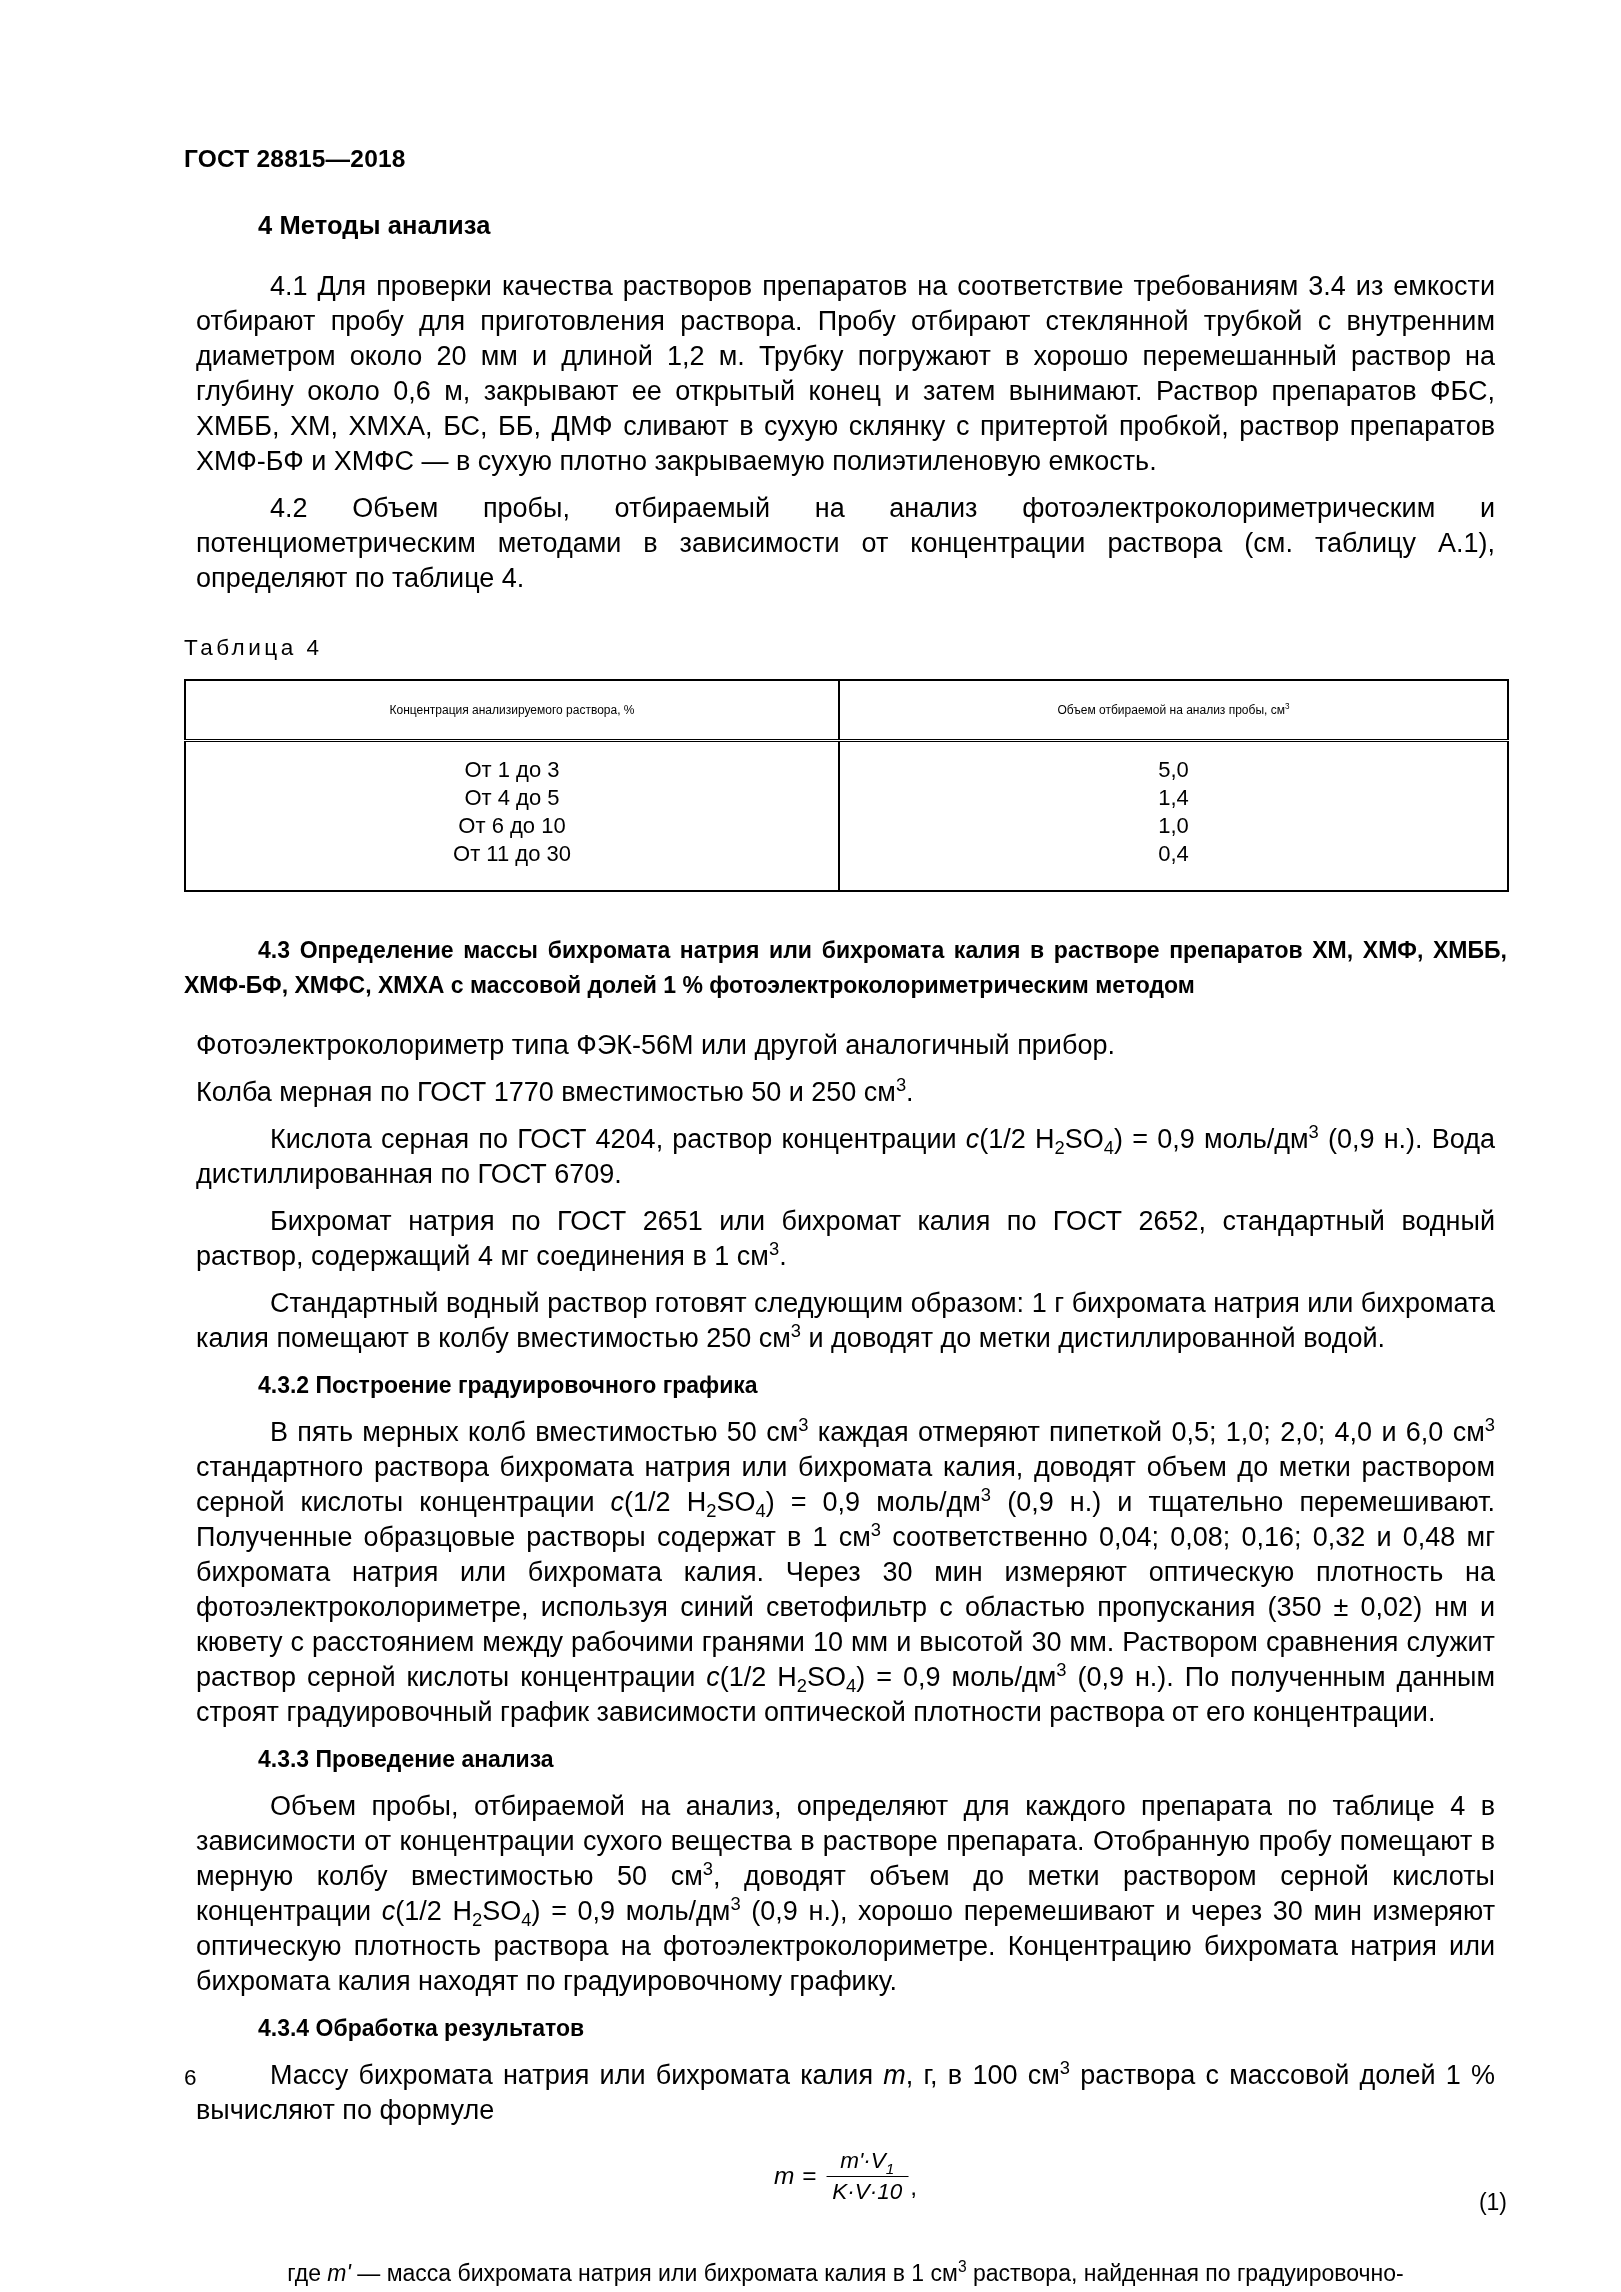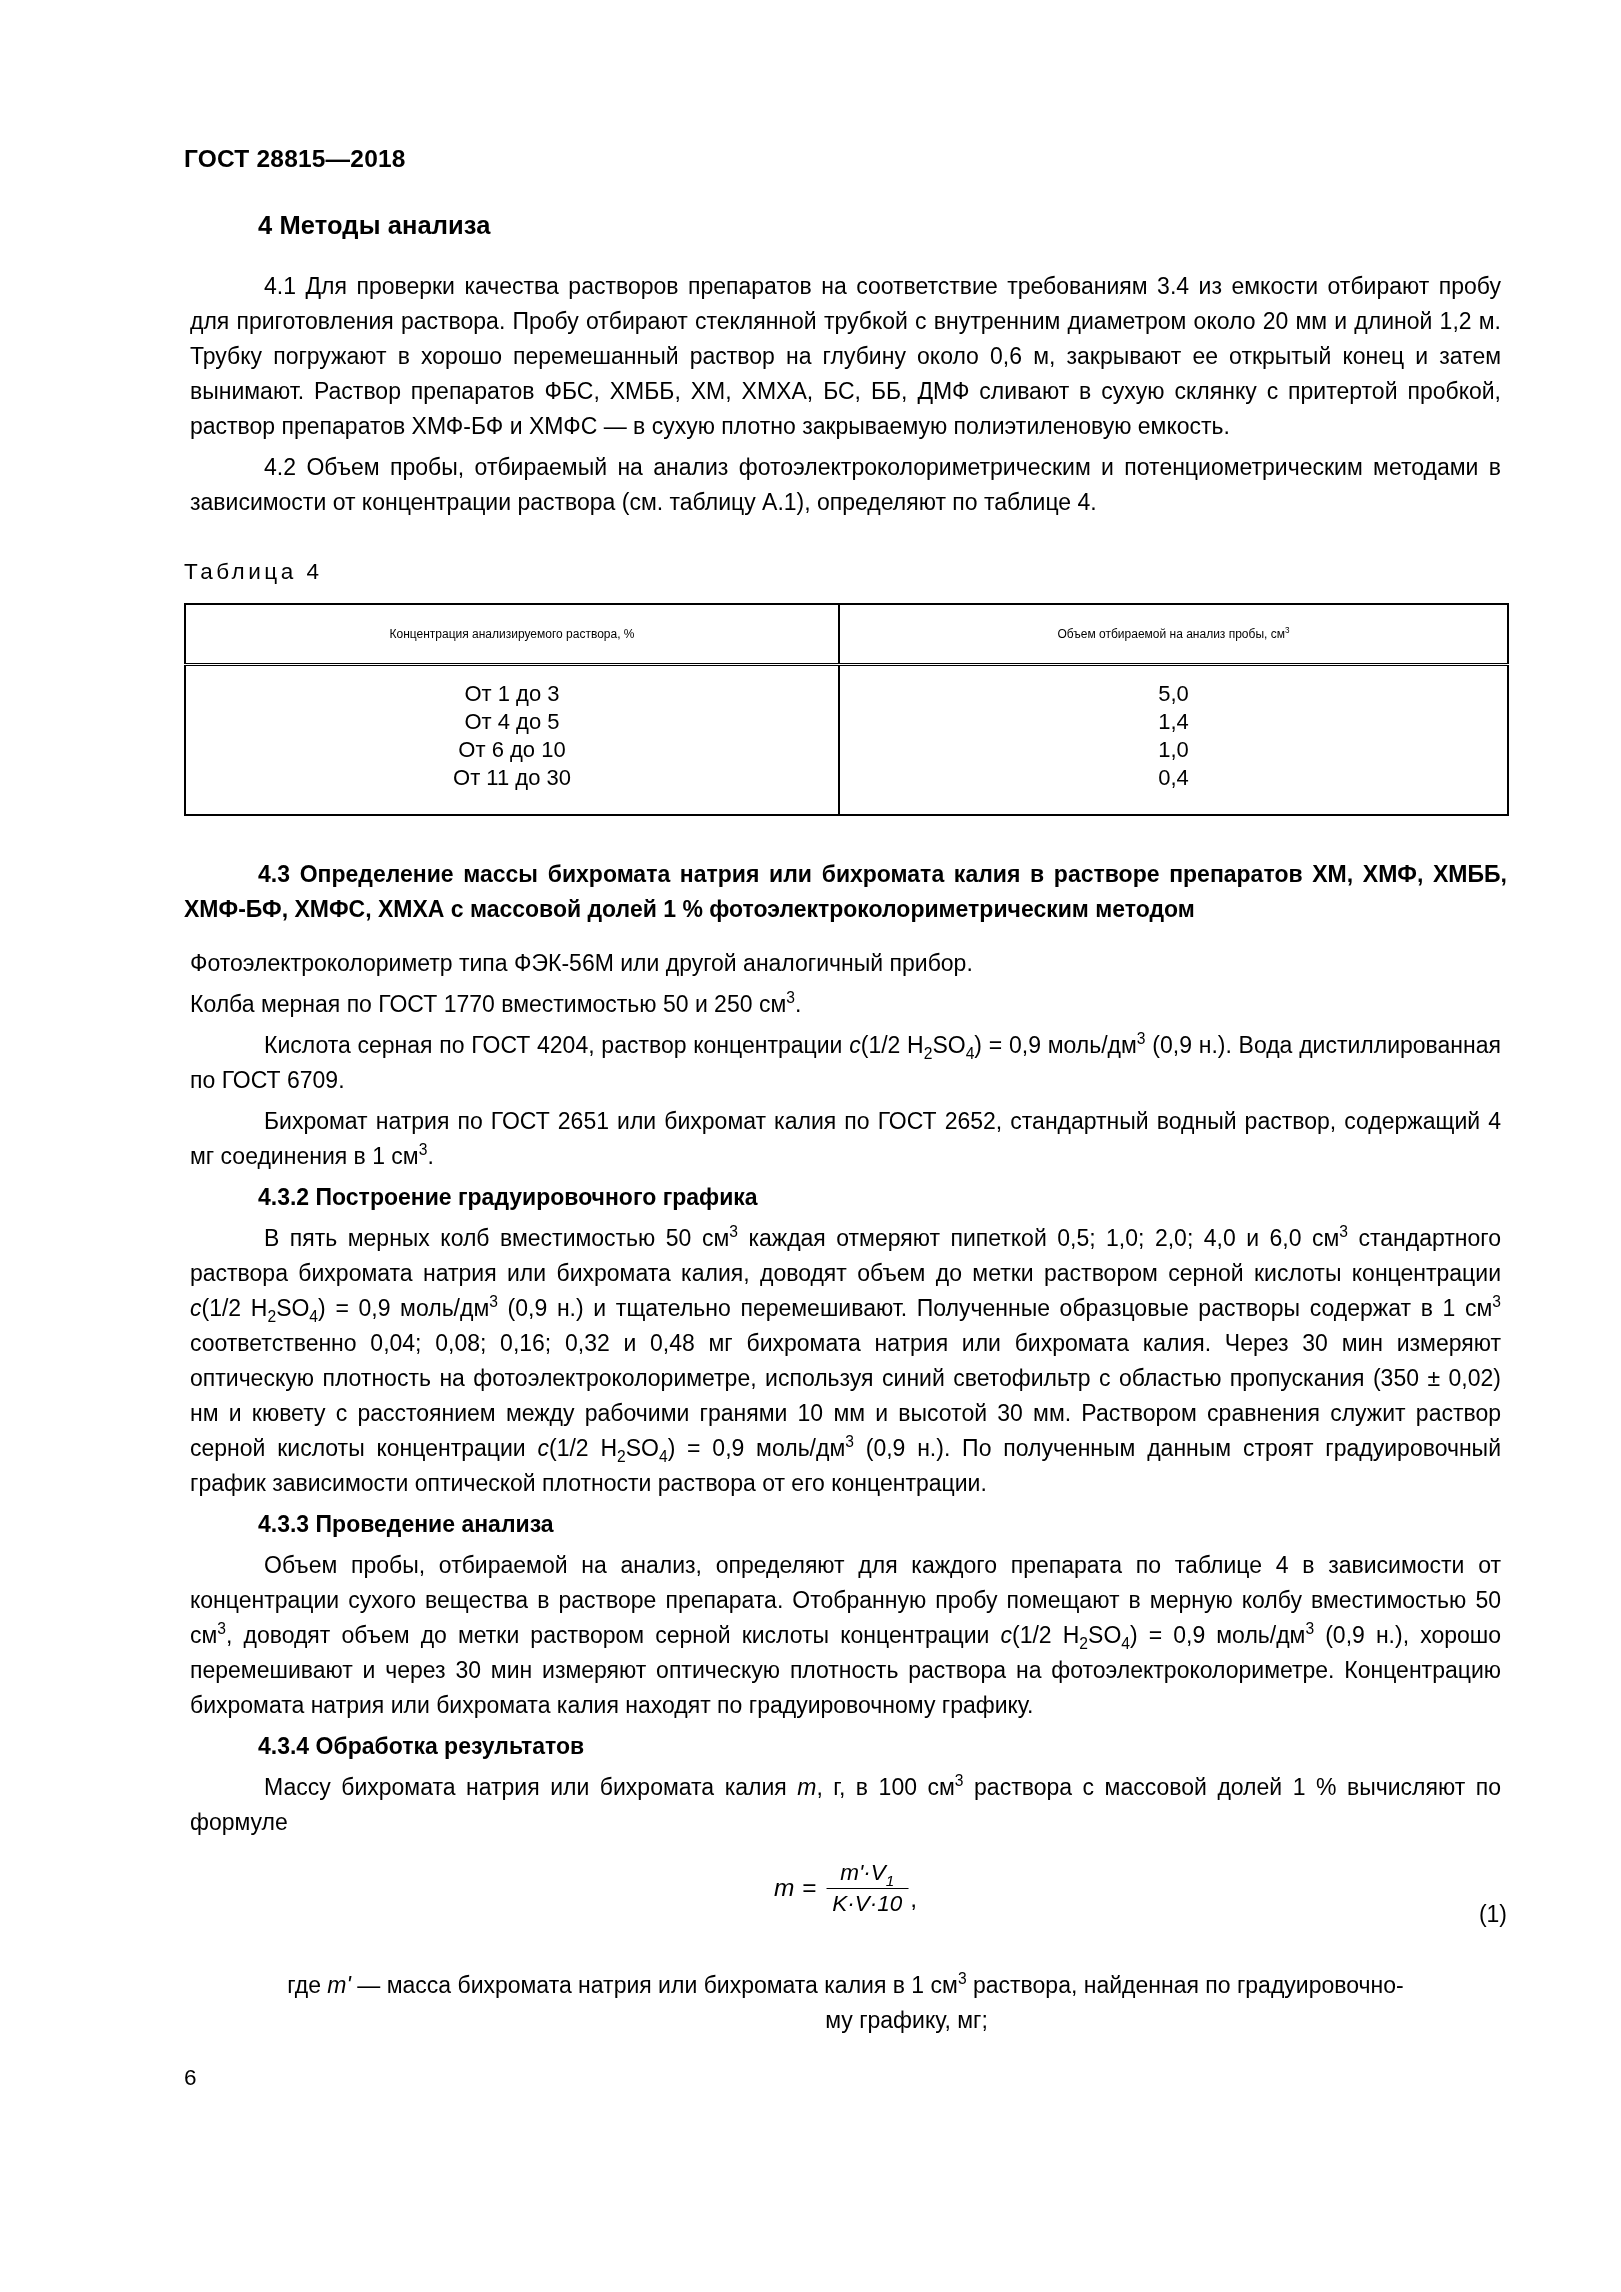--- a/index.html
+++ b/index.html
@@ -31,23 +31,23 @@
     width: 1323px;
   }
   h2.section-title {
     font-size: 25.5px;
     font-weight: bold;
     margin: 0 0 29px 0;
     padding-left: 74px;
     letter-spacing: 0.1px;
   }
   p.body-text {
-    font-size: 23px;
+    font-size: 27px;
     line-height: 35px;
-    margin: 6px;
+    margin: 12px;
     text-align: justify;
     text-justify: inter-word;
     hyphens: manual;
   }
   p.body-text.indent::before {
     content: "";
     display: inline-block;
     width: 74px;
   }
   .bold-head {
@@ -211,20 +211,21 @@
 
 
     <p class="body-text">Фотоэлектроколориметр типа ФЭК-56М или другой аналогичный прибор.</p>
 
     <p class="body-text"><span>Колба мерная по ГОСТ 1770 вместимостью 50 и 250 см</span><sup>3</sup><span>.</span></p>
 
     <p class="body-text indent"><span>Кислота серная по ГОСТ 4204, раствор концентрации </span><i class="ital">c</i><span>(1/2 H</span><sub>2</sub><span>SO</span><sub>4</sub><span>) = 0,9 моль/дм</span><sup>3</sup><span> (0,9 н.). Вода дистиллированная по ГОСТ 6709.</span></p>
 
     <p class="body-text indent"><span>Бихромат натрия по ГОСТ 2651 или бихромат калия по ГОСТ 2652, стандартный водный раствор, содержащий 4 мг соединения в 1 см</span><sup>3</sup><span>.</span></p>
 
+    <p class="body-text indent"><span>Стандартный водный раствор готовят следующим образом: 1 г бихромата натрия или бихромата калия помещают в колбу вместимостью 250 см</span><sup>3</sup><span> и доводят до метки дистиллированной водой.</span></p>
 
     <p class="bold-head indent">4.3.2 Построение градуировочного графика</p>
 
     <p class="body-text indent"><span>В пять мерных колб вместимостью 50 см</span><sup>3</sup><span> каждая отмеряют пипеткой 0,5; 1,0; 2,0; 4,0 и 6,0 см</span><sup>3</sup><span> стандартного раствора бихромата натрия или бихромата калия, доводят объем до метки раствором серной кислоты концентрации </span><i class="ital">c</i><span>(1/2 H</span><sub>2</sub><span>SO</span><sub>4</sub><span>) = 0,9 моль/дм</span><sup>3</sup><span> (0,9 н.) и тщательно перемешивают. Полученные образцовые растворы содержат в 1 см</span><sup>3</sup><span> соответственно 0,04; 0,08; 0,16; 0,32 и 0,48 мг бихромата натрия или бихромата калия. Через 30 мин измеряют оптическую плотность на фотоэлектроколориметре, используя синий светофильтр с областью пропускания (350 ± 0,02) нм и кювету с расстоянием между рабочими гранями 10 мм и высотой 30 мм. Раствором сравнения служит раствор серной кислоты концентрации </span><i class="ital">c</i><span>(1/2 H</span><sub>2</sub><span>SO</span><sub>4</sub><span>) = 0,9 моль/дм</span><sup>3</sup><span> (0,9 н.). По полученным данным строят градуировочный график зависимости оптической плотности раствора от его концентрации.</span></p>
 
     <p class="bold-head indent">4.3.3 Проведение анализа</p>
 
     <p class="body-text indent"><span>Объем пробы, отбираемой на анализ, определяют для каждого препарата по таблице 4 в зависимости от концентрации сухого вещества в растворе препарата. Отобранную пробу помещают в мерную колбу вместимостью 50 см</span><sup>3</sup><span>, доводят объем до метки раствором серной кислоты концентрации </span><i class="ital">c</i><span>(1/2 H</span><sub>2</sub><span>SO</span><sub>4</sub><span>) = 0,9 моль/дм</span><sup>3</sup><span> (0,9 н.), хорошо перемешивают и через 30 мин измеряют оптическую плотность раствора на фотоэлектроколориметре. Концентрацию бихромата натрия или бихромата калия находят по градуировочному графику.</span></p>
 
     <p class="bold-head indent">4.3.4 Обработка результатов</p>

